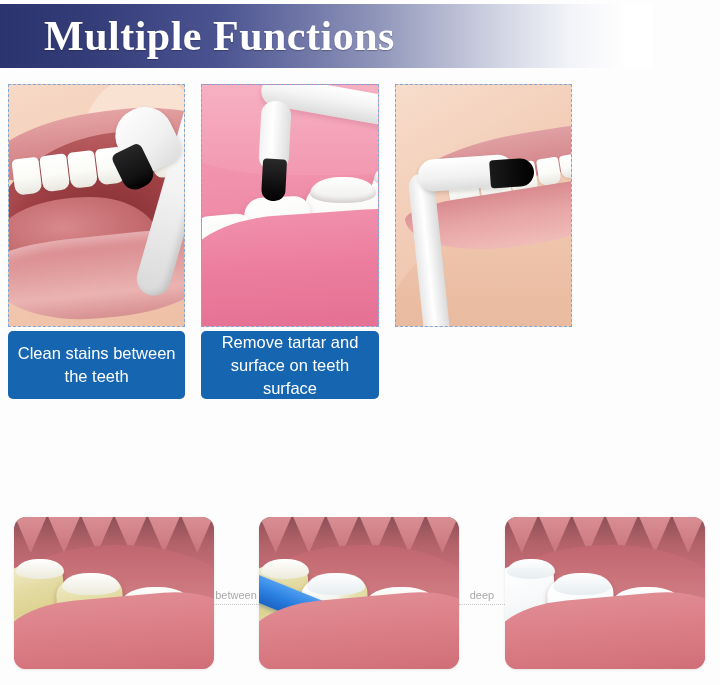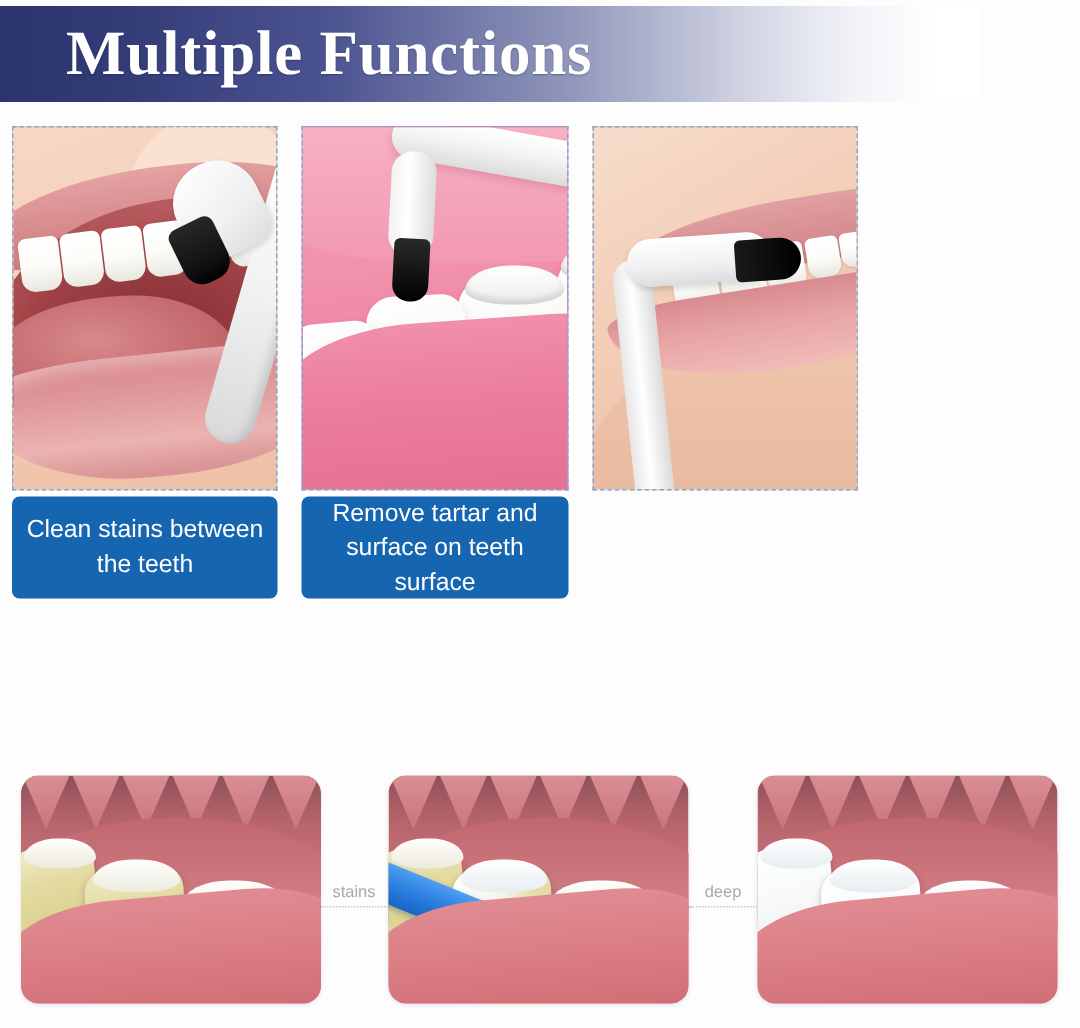--- a/index.html
+++ b/index.html
@@ -422,21 +422,21 @@
         <div class="cusp cA"></div>
         <div class="tooth dirty tB"></div>
         <div class="cusp cB"></div>
         <div class="tooth dirty tC"></div>
         <div class="cusp cC"></div>
         <div class="gumline"></div>
       </div>
     </div>
 
     <div class="connector c-left"></div>
-    <div class="blabel lbl1">stains</div>
+    <div class="blabel lbl1">between</div>
 
     <div class="bimg b2">
       <div class="mouth-scene">
         <div class="spikes">
             <i></i>
             <i></i>
             <i></i>
             <i></i>
             <i></i>
             <i></i>

